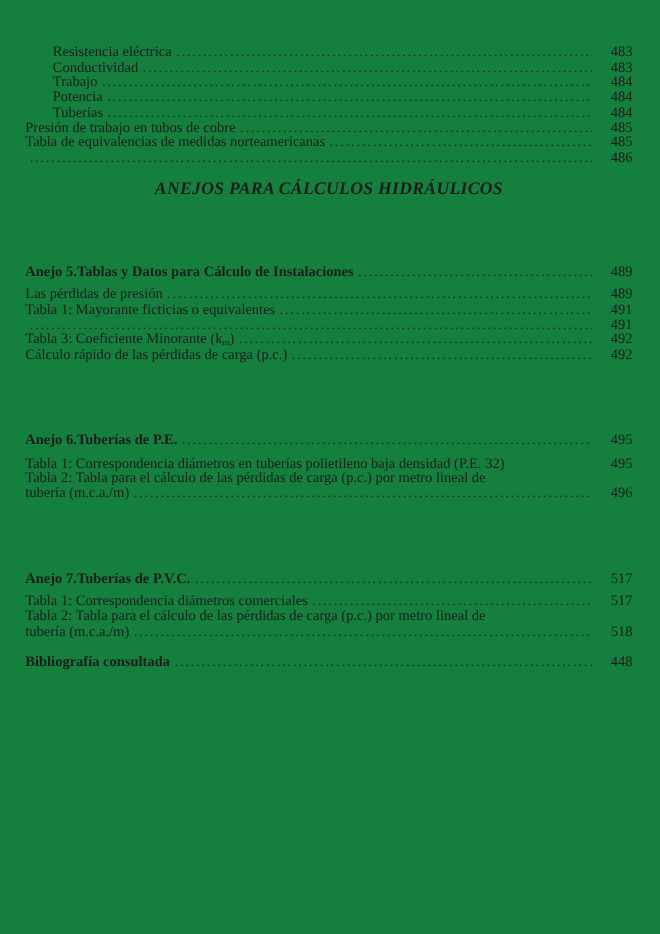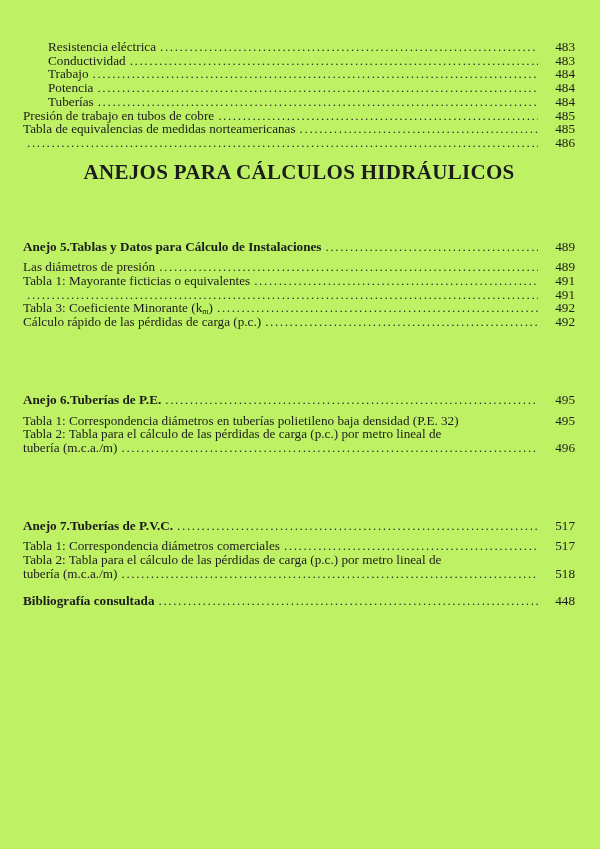--- a/index.html
+++ b/index.html
@@ -13,21 +13,21 @@
     overflow: hidden;
     box-sizing: border-box;
     font-family: "Liberation Serif", "DejaVu Serif", serif;
     color: #1c1c1c;
   }
   .page {
     box-sizing: border-box;
     width: 600px;
     height: 849px;
     padding: 40px 25px 0 23px;
-    background: #bef264;
+    background: #15803d;
   }
   .row {
     display: flex;
     align-items: flex-end;
     font-size: 13.2px;
     line-height: 13.7px;
   }
   .row .label {
     white-space: nowrap;
   }
@@ -53,23 +53,24 @@
   }
   .page-num {
     flex: 0 0 auto;
     min-width: 28px;
     text-align: right;
   }
   .heading {
     margin-top: 14px;
     text-align: center;
     font-weight: bold;
-    font-size: 21px;
+    font-size: 16px;
     line-height: 16px;
     letter-spacing: 0.3px;
+    font-style: italic;
   }
   .section-title {
     margin-top: 13px;
   }
   .section-title .prefix {
     display: inline-block;
     width: 66px;
     font-weight: bold;
     white-space: nowrap;
   }
@@ -147,21 +148,21 @@
   <div id="sections">
       <div class="section">
         <div class="row section-title">
           <span class="prefix">Anejo 5.</span>
           <span class="label">Tablas y Datos para Cálculo de Instalaciones</span>
           <span class="dots"></span>
           <span class="page-num">489</span>
         </div>
         <div class="section-entries">
           <div class="row">
-            <span class="label">Las diámetros de presión</span>
+            <span class="label">Las pérdidas de presión</span>
             <span class="dots"></span>
             <span class="page-num">489</span>
           </div>
           <div class="row">
             <span class="label">Tabla 1: Mayorante ficticias o equivalentes</span>
             <span class="dots"></span>
             <span class="page-num">491</span>
           </div>
           <div class="row">
             <span class="dots"></span>

